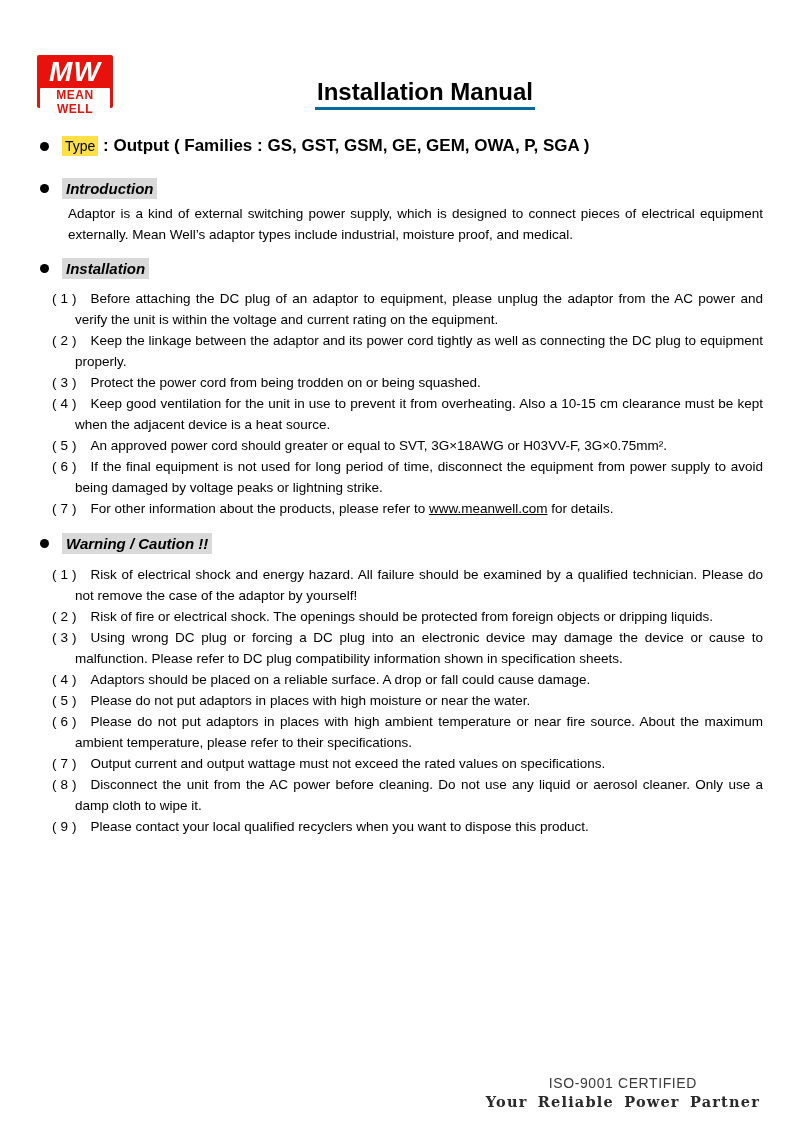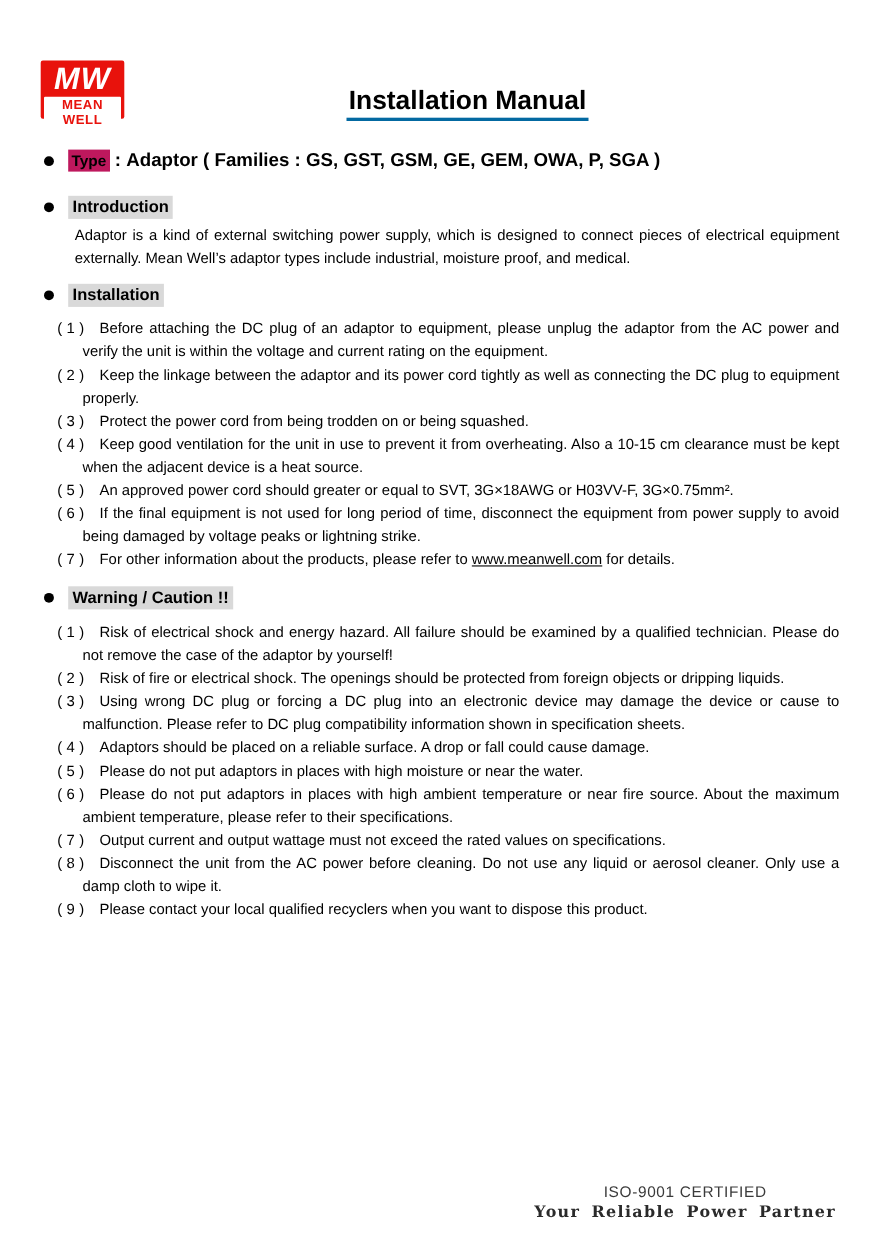--- a/index.html
+++ b/index.html
@@ -32,33 +32,33 @@
   .title-wrap{
     position:absolute;left:48px;right:0;top:78px;text-align:center;
   }
   .title-text{
     display:inline-block;font-size:24px;font-weight:bold;
     border-bottom:3px solid #0369a1;padding:0 2px 1px 2px;
   }
 
   
   .abs-block{position:absolute;left:40px;right:39px;}
-  .heading-row{display:flex;align-items:center;}
+  .heading-row{display:flex;align-items:center;font-style:italic;}
   .bullet{width:9px;height:9px;border-radius:50%;background:#000;flex:none;margin-right:13px;}
   .heading-text{
     font-size:15px;font-weight:bold;
     background:#d9d9d9;padding:1px 4px;line-height:19px;
   }
 
   .body-text{font-size:13.5px;line-height:21px;}
 
   
   .type-row{display:flex;align-items:baseline;}
   .type-row .bullet{align-self:center;}
-  .type-label{font-size:14px;font-weight:bold;background:#be185d;padding:1px 3px;line-height:18px;}
+  .type-label{font-size:14px;font-weight:normal;background:#fde047;padding:1px 3px;line-height:18px;}
   .type-sep{font-size:17px;font-weight:bold;white-space:pre;}
   .type-value{font-size:17px;font-weight:bold;}
 
   
   .intro-para{margin:4px 0 0 28px;text-align:justify;}
 
   
   .items{margin-top:9px;}
   .num-item{margin:0 0 0 35px;text-indent:-23px;text-align:justify;}
   .num{letter-spacing:4px;margin-right:10px;}
@@ -83,21 +83,21 @@
     <div class="logo-name">MEAN WELL</div>
   </div>
   <div class="title-wrap">
     <span class="title-text">Installation Manual</span>
   </div>
 
   <div class="abs-block type-row" style="top:136px;">
     <span class="bullet"></span>
     <span class="type-label">Type</span>
     <span class="type-sep"> : </span>
-    <span class="type-value">Adaptor ( Families : GS, GST, GSM, GE, GEM, OWA, P, SGA )</span>
+    <span class="type-value">Output ( Families : GS, GST, GSM, GE, GEM, OWA, P, SGA )</span>
   </div>
 
   <div class="abs-block" style="top:178px;">
     <div class="heading-row">
       <span class="bullet"></span>
       <span class="heading-text">Introduction</span>
     </div>
     <p class="body-text intro-para">Adaptor is a kind of external switching power supply, which is designed to connect pieces of electrical equipment externally. Mean Well’s adaptor types include industrial, moisture proof, and medical.</p>
   </div>
 

